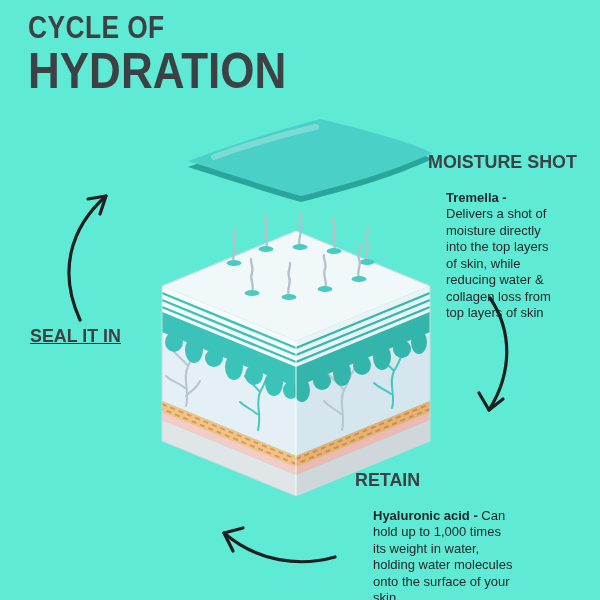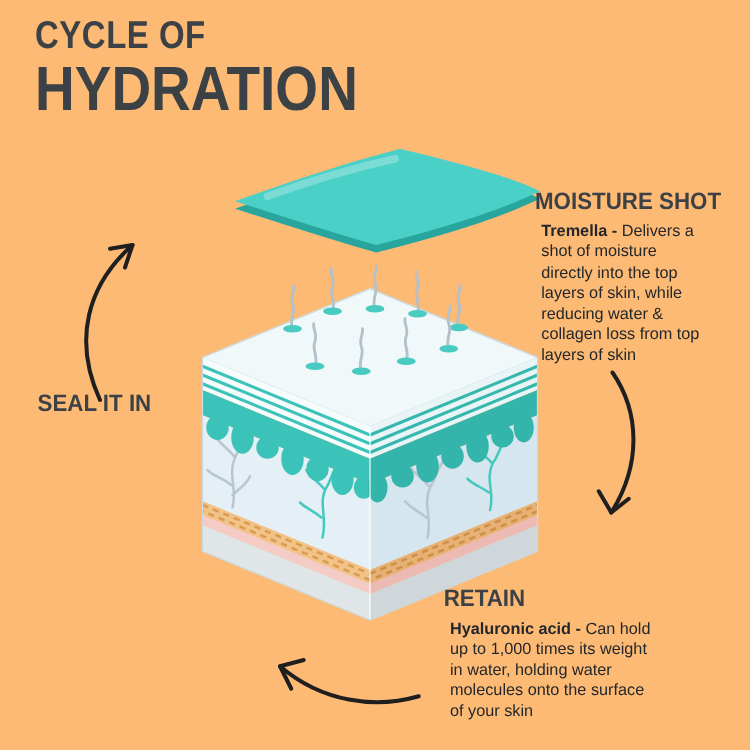--- a/index.html
+++ b/index.html
@@ -1,34 +1,34 @@
 <!DOCTYPE html>
 <html><head>
 <meta charset="utf-8">
 <style>
   html,body{margin:0;padding:0;background:#ffffff;}
   body{width:600px;height:600px;font-family:"Liberation Sans",sans-serif;}
-  .page{position:relative;width:600px;height:600px;overflow:hidden;background:#fdba74;}
+  .page{position:relative;width:600px;height:600px;overflow:hidden;background:#5eead4;}
 
   .title{position:absolute;left:28px;top:12px;color:#3c4146;z-index:3;}
   .title .t1{display:block;font-size:31px;font-weight:800;line-height:1;letter-spacing:0.5px;
     transform:scaleX(.85);transform-origin:left top;}
   .title .t2{display:block;font-size:50px;font-weight:800;line-height:1;margin-top:3px;
     transform:scaleX(.88);transform-origin:left top;}
 
   .illustration{position:absolute;left:0;top:0;z-index:1;}
 
   .label{position:absolute;z-index:3;color:#23272b;}
   .label h2{margin:0 0 4px 0;font-size:19px;font-weight:800;color:#3c4146;line-height:1.05;
     transform:scaleX(.94);transform-origin:left top;white-space:nowrap;}
-  .label p{margin:5px;font-size:13px;line-height:1.27;}
+  .label p{margin:18px;font-size:13px;line-height:1.27;}
   .label b{font-weight:700;}
 
   .moisture{left:428px;top:152px;width:142px;}
-  .seal{left:30px;top:314px;width:132px;}
+  .seal{left:30px;top:326px;width:132px;text-decoration:underline;}
   .retain{left:355px;top:470px;width:178px;}
 </style>
 </head>
 <body>
 
 <div class="page">
 
   <header class="title">
     <span class="t1">CYCLE OF</span>
     <span class="t2">HYDRATION</span>

